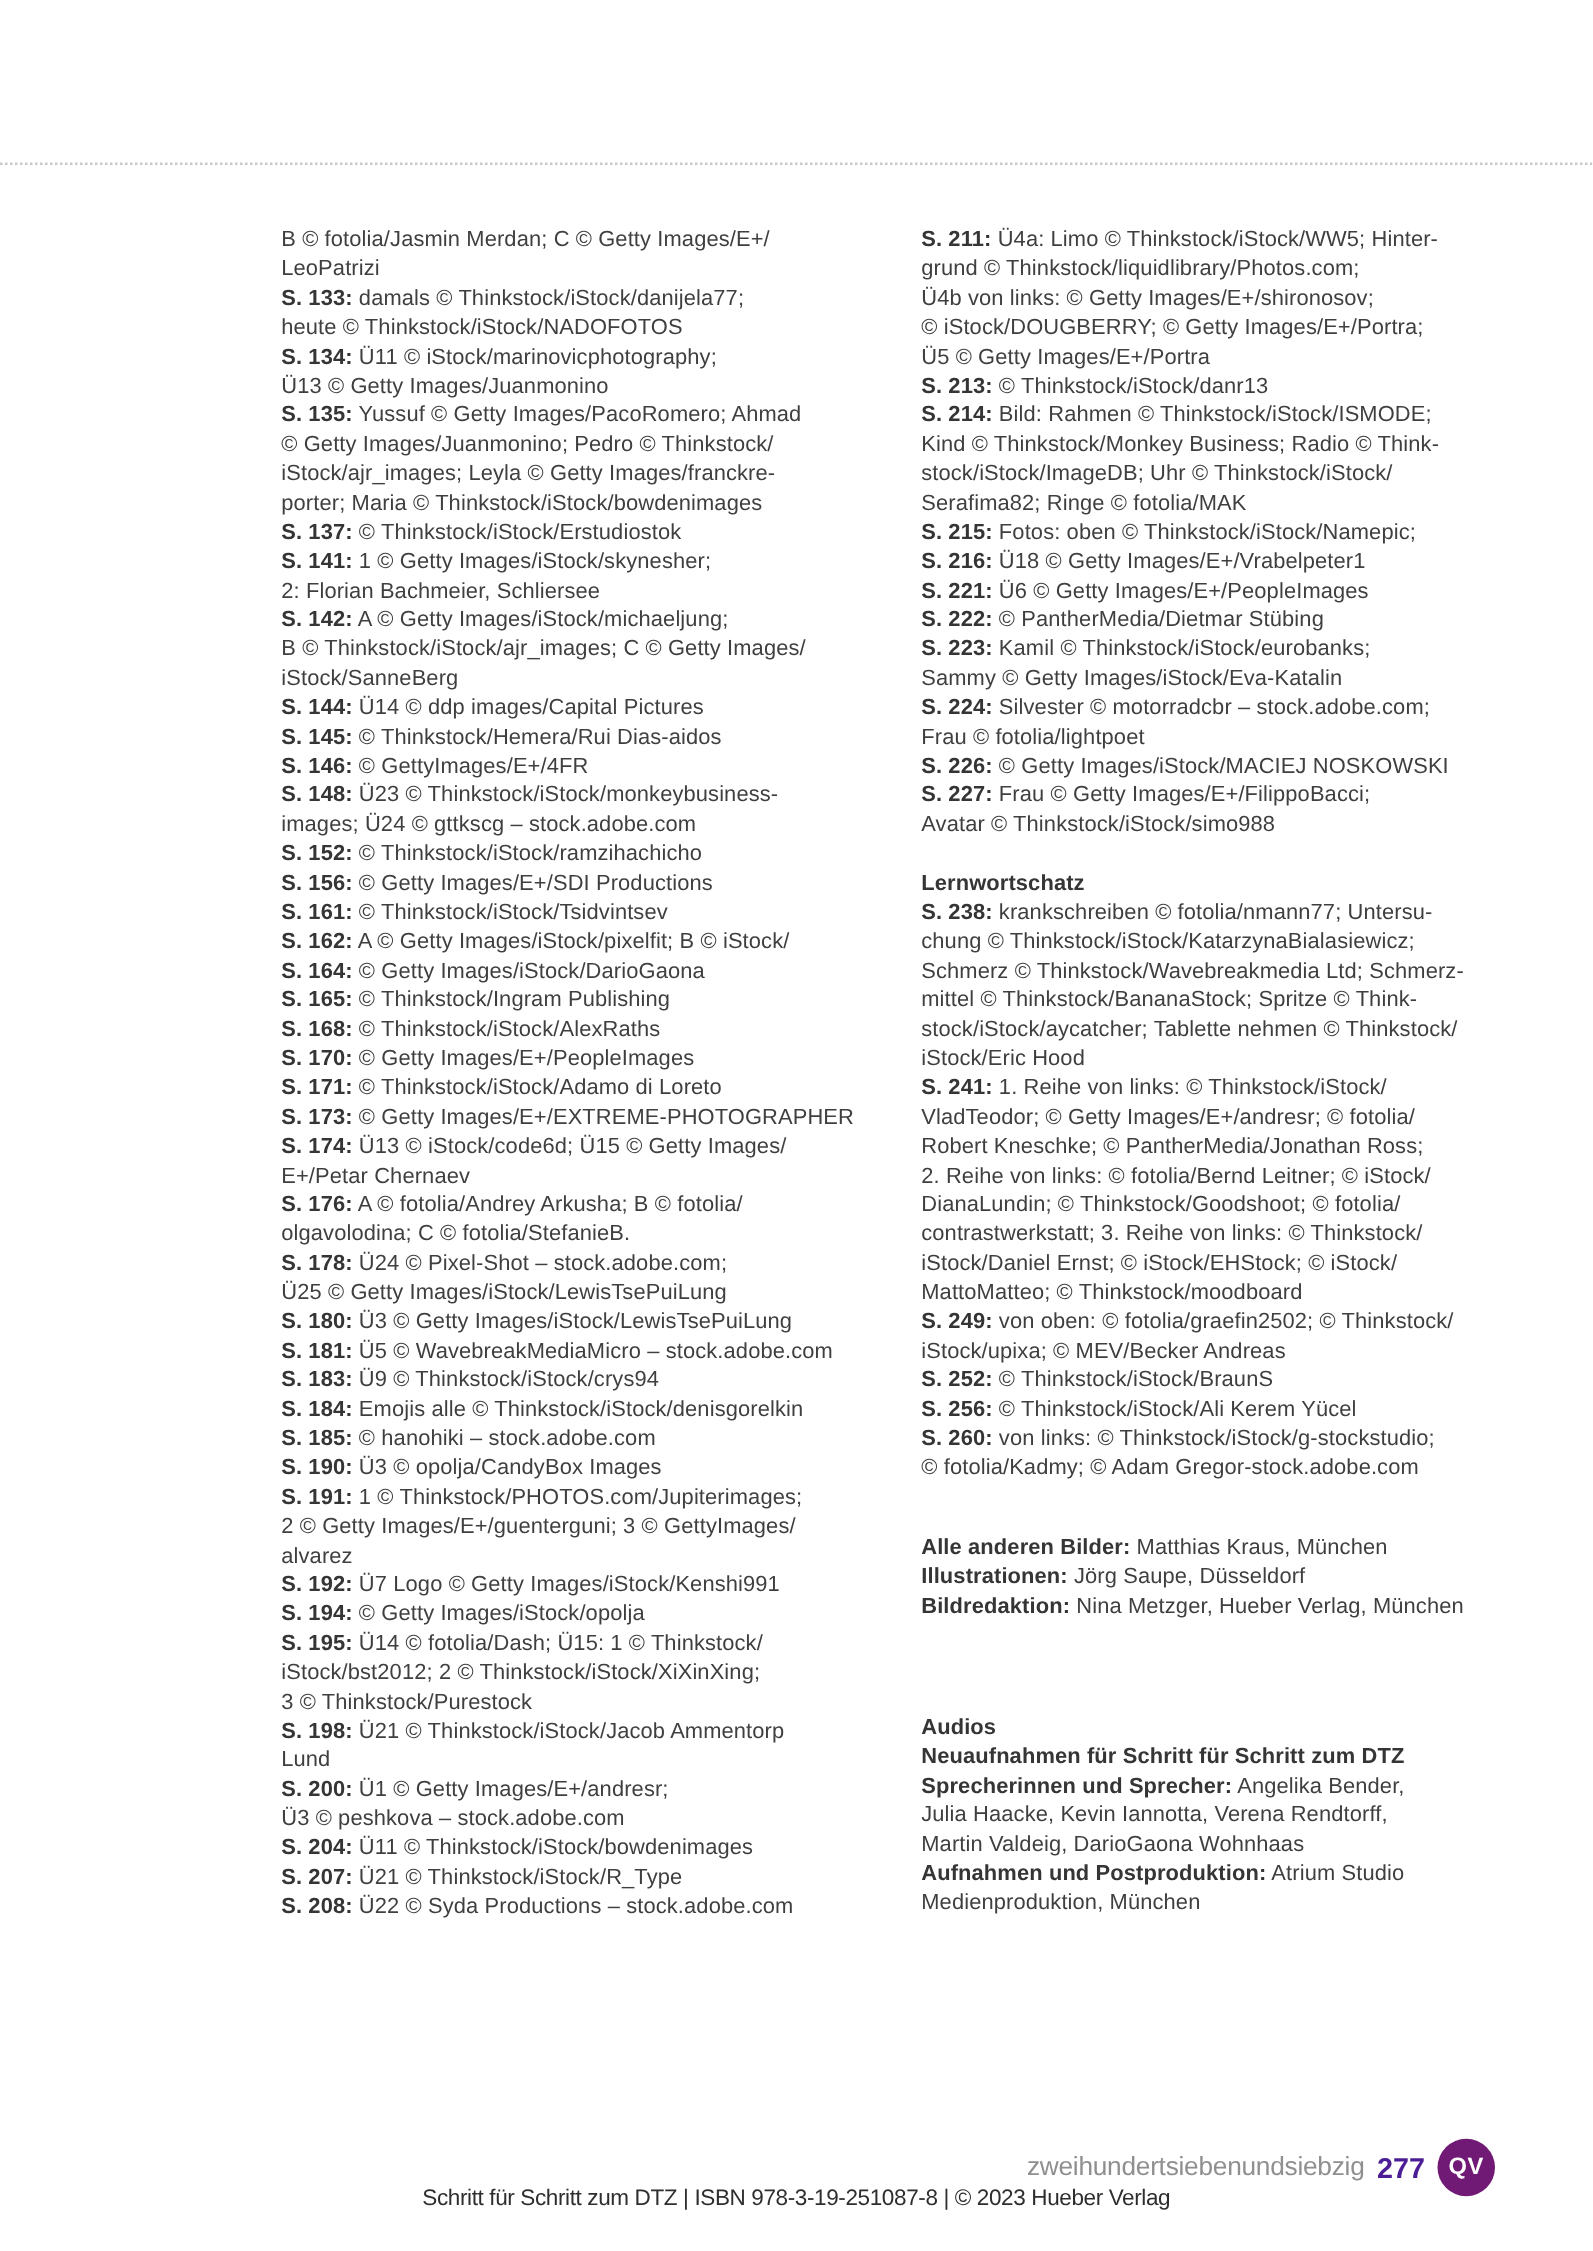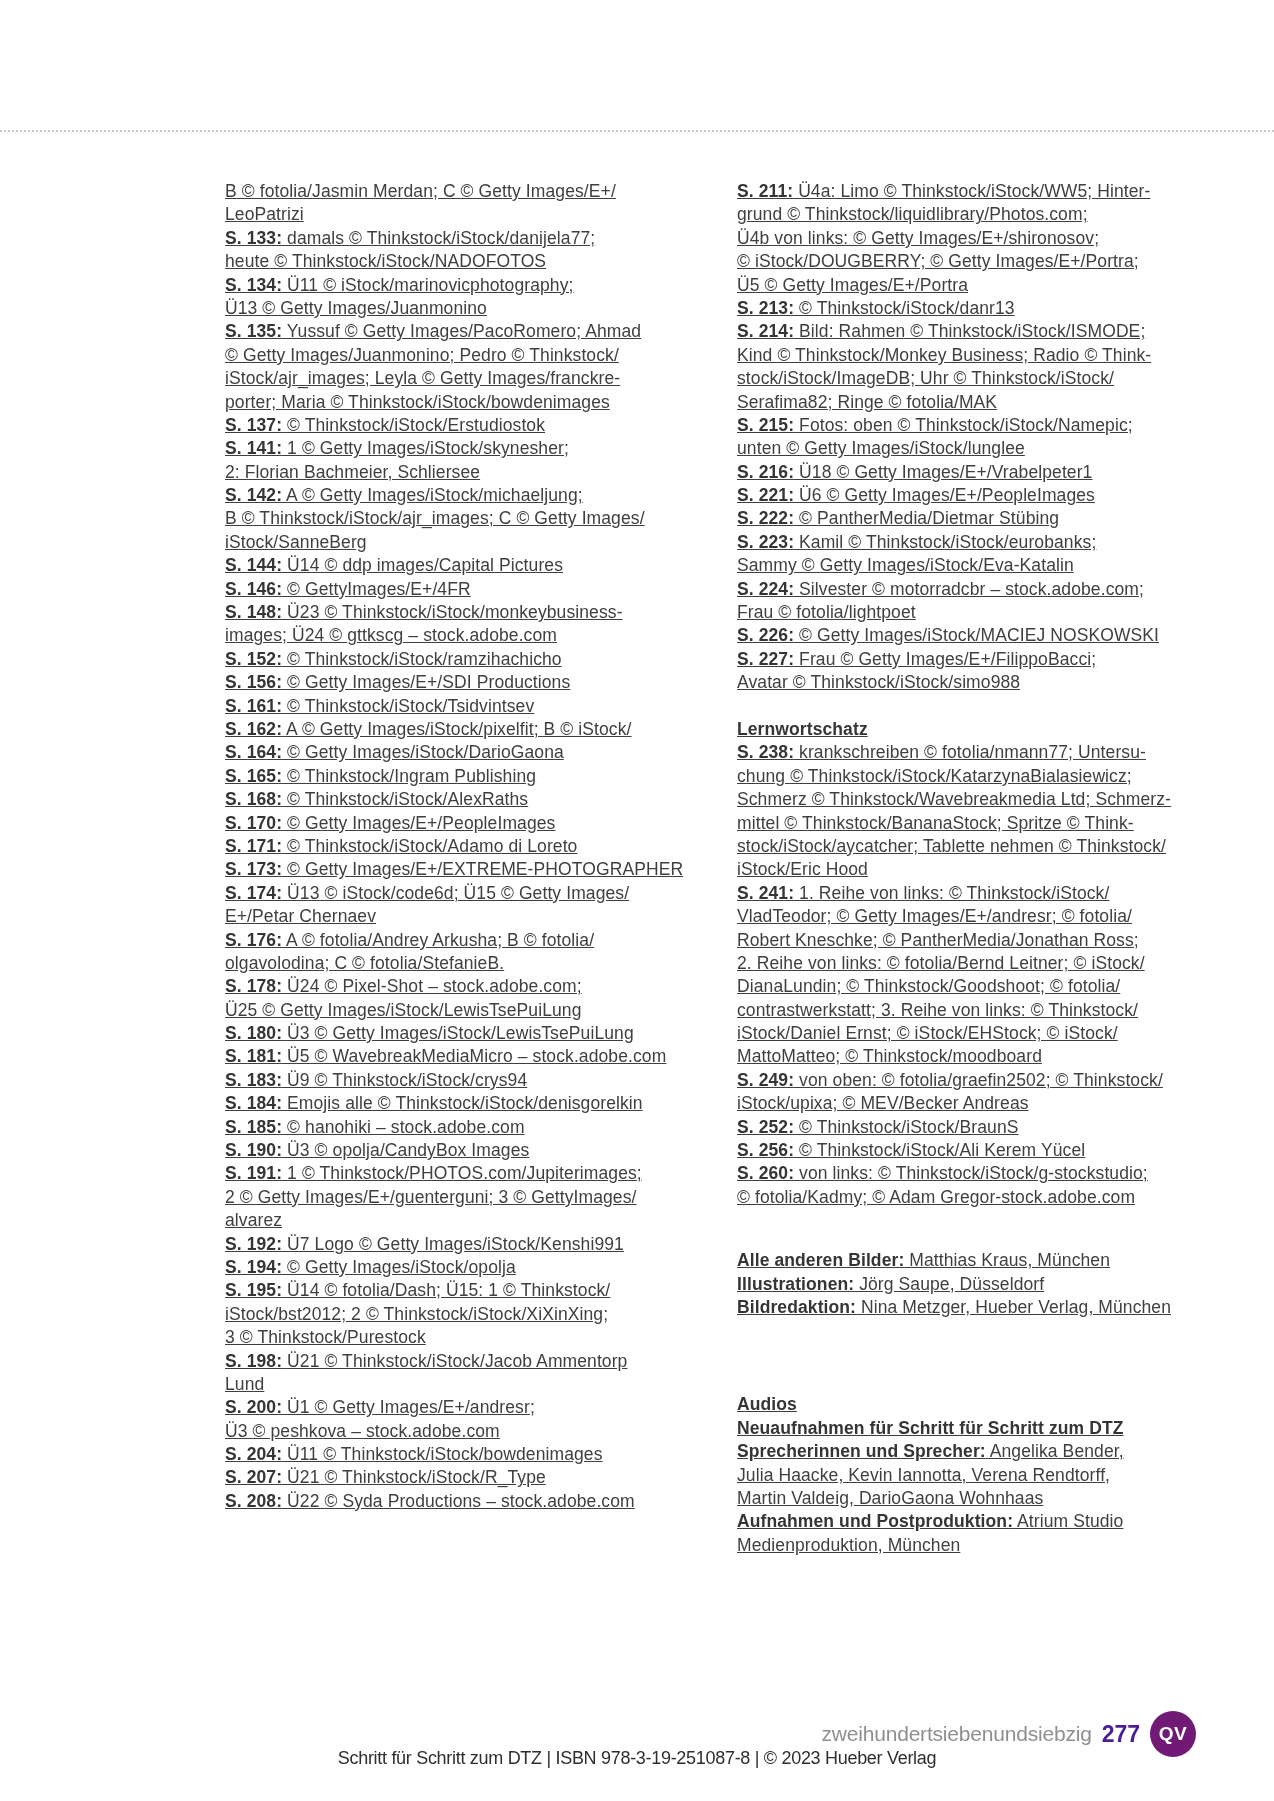--- a/index.html
+++ b/index.html
@@ -15,21 +15,20 @@
     position: absolute;
     left: 0; right: 0; top: 130px;
     height: 0;
     border-top: 2px dotted #c9c9c9;
   }
   .col {
     position: absolute;
     top: 180px;
     color: #3f3f3f;
     font-size: 17.5px;
-    text-decoration: underline;
   }
   .col-left  { left: 225px; width: 500px; }
   .col-right { left: 737px; width: 520px; }
   .block { margin: 0; }
   .col-right .block:nth-of-type(2) { margin-top: 23.4px; }
   .col-right .block:nth-of-type(3) { margin-top: 40px; }
   .col-right .block:nth-of-type(4) { margin-top: 74px; }
   .line {
     line-height: 23.4px;
     height: 23.4px;
@@ -97,20 +96,21 @@
         <div class="line"><span>© Getty Images/Juanmonino; Pedro © Thinkstock/</span></div>
         <div class="line"><span>iStock/ajr_images; Leyla © Getty Images/franckre-</span></div>
         <div class="line"><span>porter; Maria © Thinkstock/iStock/bowdenimages</span></div>
         <div class="line"><span class="b">S. 137:</span><span> © Thinkstock/iStock/Erstudiostok</span></div>
         <div class="line"><span class="b">S. 141:</span><span> 1 © Getty Images/iStock/skynesher;</span></div>
         <div class="line"><span>2: Florian Bachmeier, Schliersee</span></div>
         <div class="line"><span class="b">S. 142:</span><span> A © Getty Images/iStock/michaeljung;</span></div>
         <div class="line"><span>B © Thinkstock/iStock/ajr_images; C © Getty Images/</span></div>
         <div class="line"><span>iStock/SanneBerg</span></div>
         <div class="line"><span class="b">S. 144:</span><span> Ü14 © ddp images/Capital Pictures</span></div>
+        <div class="line"><span class="b">S. 145:</span><span> © Thinkstock/Hemera/Rui Dias-aidos</span></div>
         <div class="line"><span class="b">S. 146:</span><span> © GettyImages/E+/4FR</span></div>
         <div class="line"><span class="b">S. 148:</span><span> Ü23 © Thinkstock/iStock/monkeybusiness-</span></div>
         <div class="line"><span>images; Ü24 © gttkscg – stock.adobe.com</span></div>
         <div class="line"><span class="b">S. 152:</span><span> © Thinkstock/iStock/ramzihachicho</span></div>
         <div class="line"><span class="b">S. 156:</span><span> © Getty Images/E+/SDI Productions</span></div>
         <div class="line"><span class="b">S. 161:</span><span> © Thinkstock/iStock/Tsidvintsev</span></div>
         <div class="line"><span class="b">S. 162:</span><span> A © Getty Images/iStock/pixelfit; B © iStock/</span></div>
         <div class="line"><span class="b">S. 164:</span><span> © Getty Images/iStock/DarioGaona</span></div>
         <div class="line"><span class="b">S. 165:</span><span> © Thinkstock/Ingram Publishing</span></div>
         <div class="line"><span class="b">S. 168:</span><span> © Thinkstock/iStock/AlexRaths</span></div>
@@ -152,21 +152,20 @@
         <div class="line"><span>grund © Thinkstock/liquidlibrary/Photos.com;</span></div>
         <div class="line"><span>Ü4b von links: © Getty Images/E+/shironosov;</span></div>
         <div class="line"><span>© iStock/DOUGBERRY; © Getty Images/E+/Portra;</span></div>
         <div class="line"><span>Ü5 © Getty Images/E+/Portra</span></div>
         <div class="line"><span class="b">S. 213:</span><span> © Thinkstock/iStock/danr13</span></div>
         <div class="line"><span class="b">S. 214:</span><span> Bild: Rahmen © Thinkstock/iStock/ISMODE;</span></div>
         <div class="line"><span>Kind © Thinkstock/Monkey Business; Radio © Think-</span></div>
         <div class="line"><span>stock/iStock/ImageDB; Uhr © Thinkstock/iStock/</span></div>
         <div class="line"><span>Serafima82; Ringe © fotolia/MAK</span></div>
         <div class="line"><span class="b">S. 215:</span><span> Fotos: oben © Thinkstock/iStock/Namepic;</span></div>
-        <div class="line"><span>unten © Getty Images/iStock/lunglee</span></div>
         <div class="line"><span class="b">S. 216:</span><span> Ü18 © Getty Images/E+/Vrabelpeter1</span></div>
         <div class="line"><span class="b">S. 221:</span><span> Ü6 © Getty Images/E+/PeopleImages</span></div>
         <div class="line"><span class="b">S. 222:</span><span> © PantherMedia/Dietmar Stübing</span></div>
         <div class="line"><span class="b">S. 223:</span><span> Kamil © Thinkstock/iStock/eurobanks;</span></div>
         <div class="line"><span>Sammy © Getty Images/iStock/Eva-Katalin</span></div>
         <div class="line"><span class="b">S. 224:</span><span> Silvester © motorradcbr – stock.adobe.com;</span></div>
         <div class="line"><span>Frau © fotolia/lightpoet</span></div>
         <div class="line"><span class="b">S. 226:</span><span> © Getty Images/iStock/MACIEJ NOSKOWSKI</span></div>
         <div class="line"><span class="b">S. 227:</span><span> Frau © Getty Images/E+/FilippoBacci;</span></div>
         <div class="line"><span>Avatar © Thinkstock/iStock/simo988</span></div>

